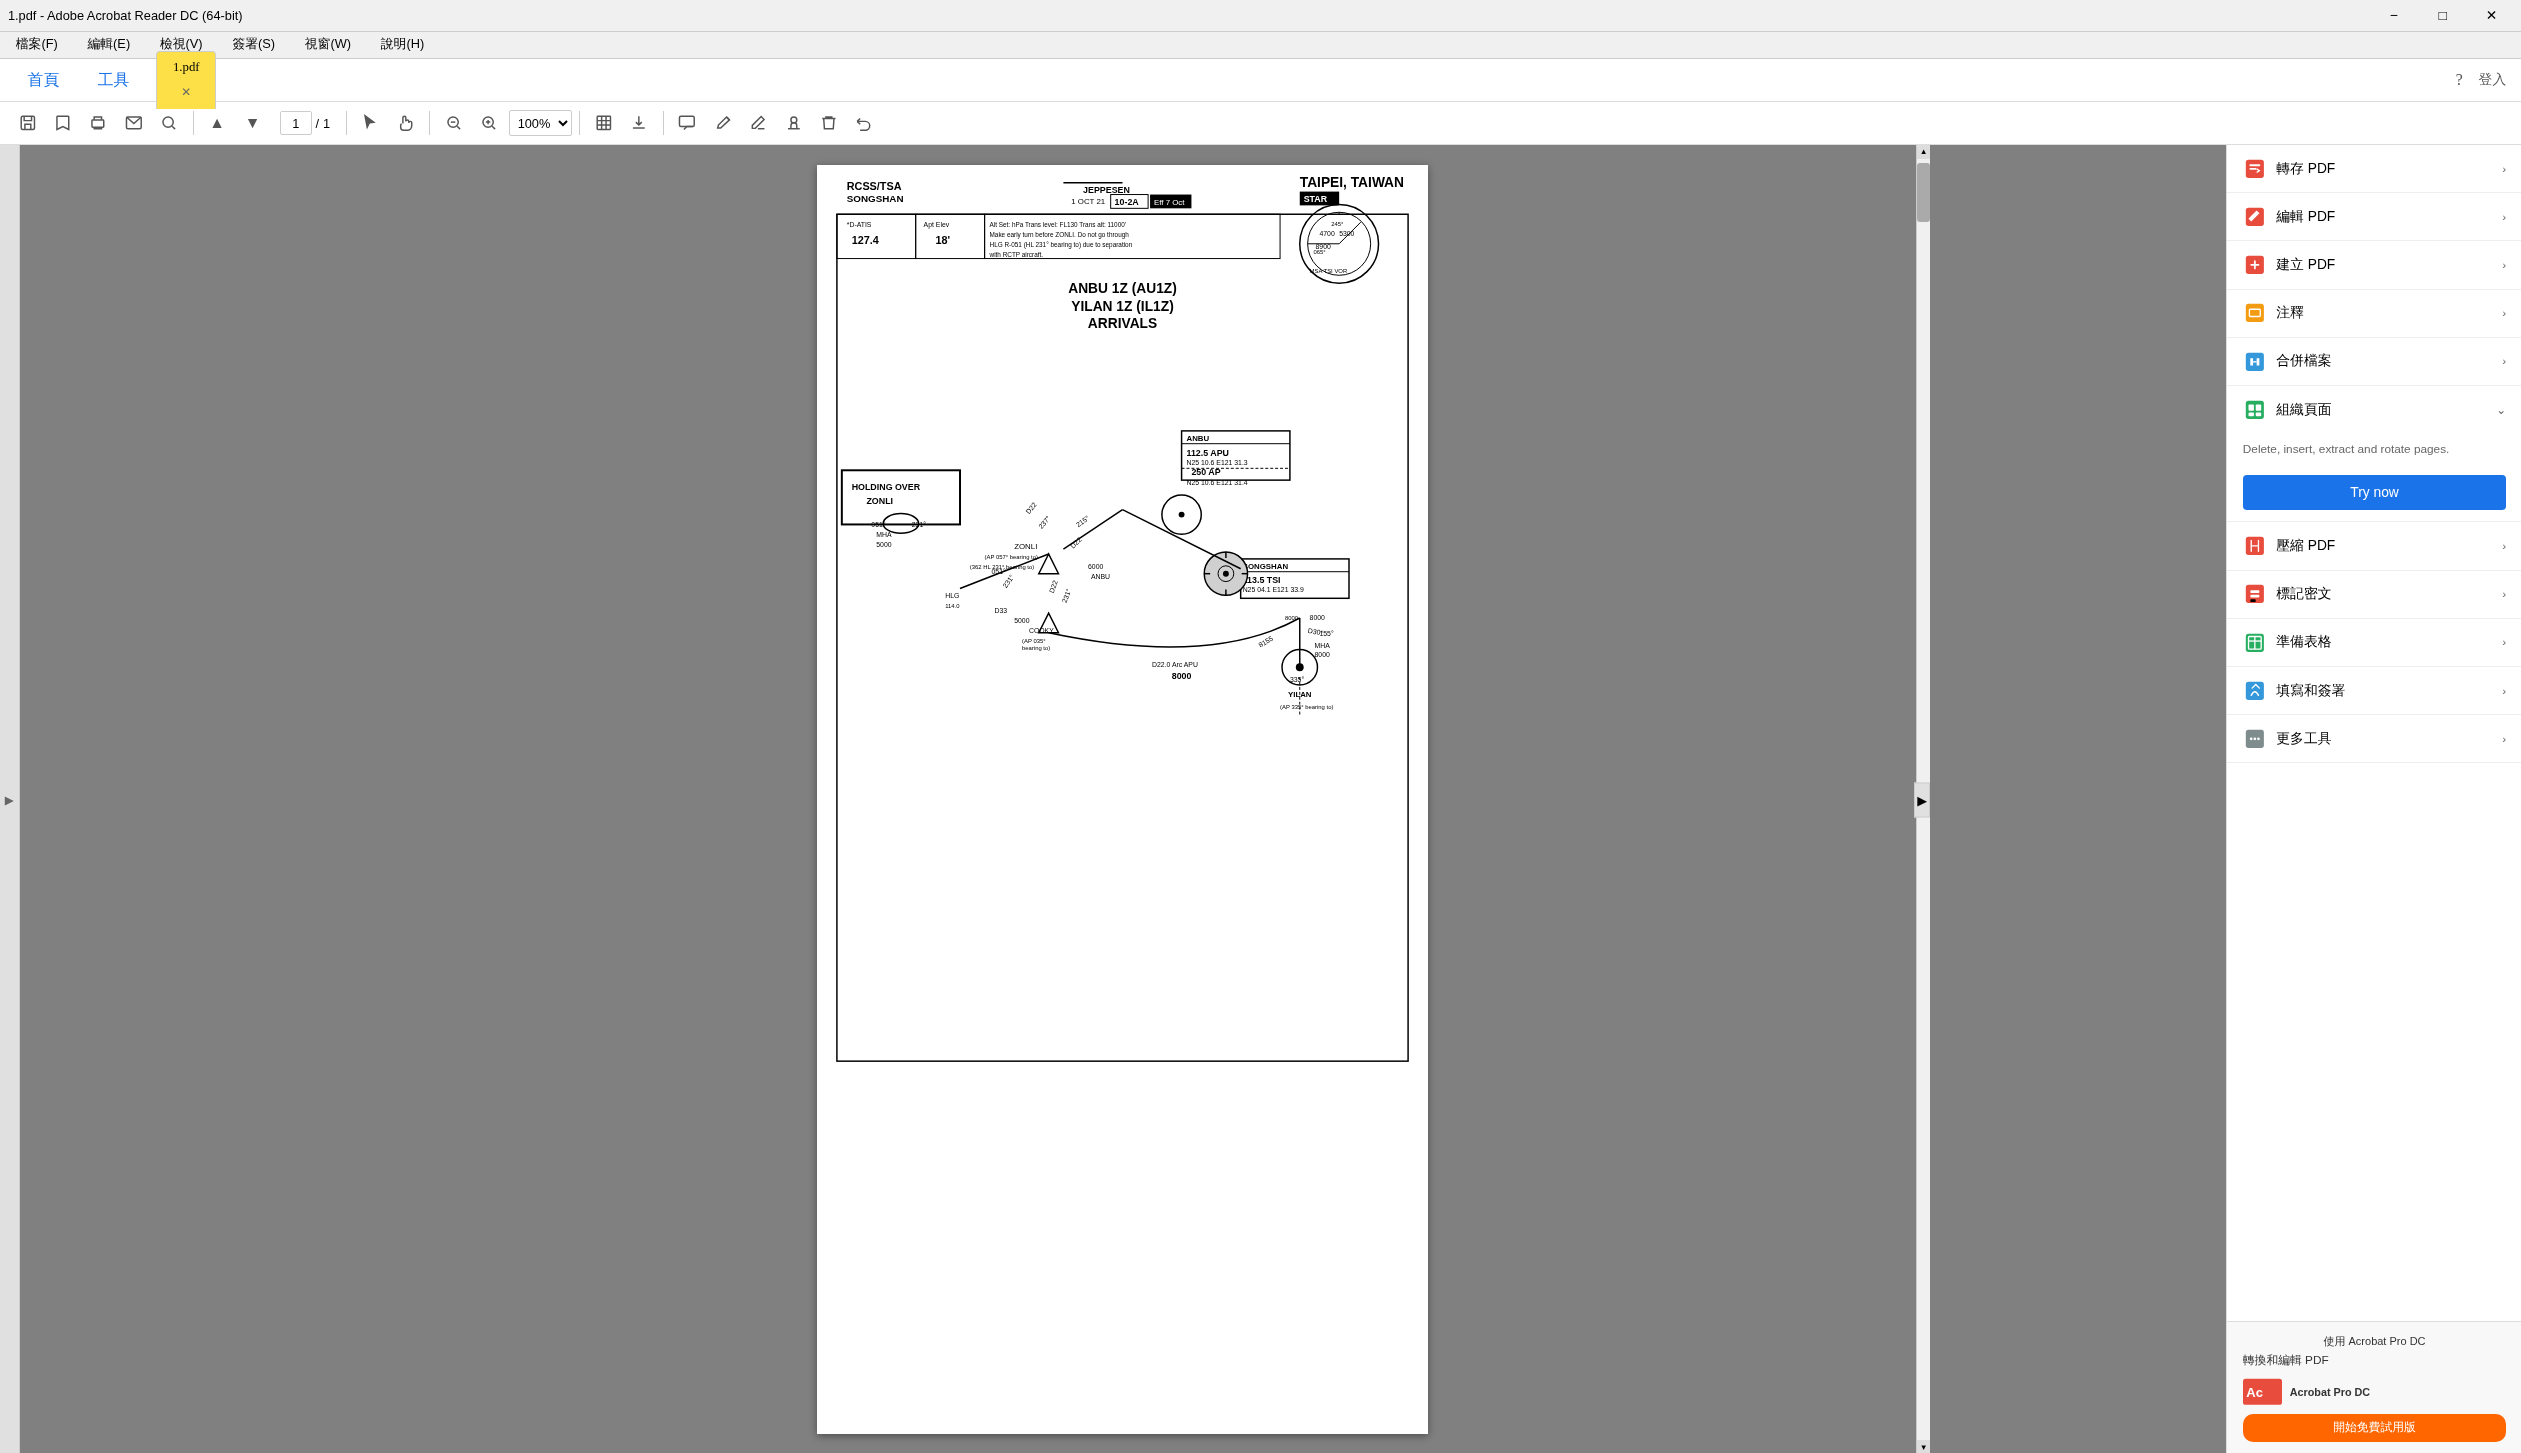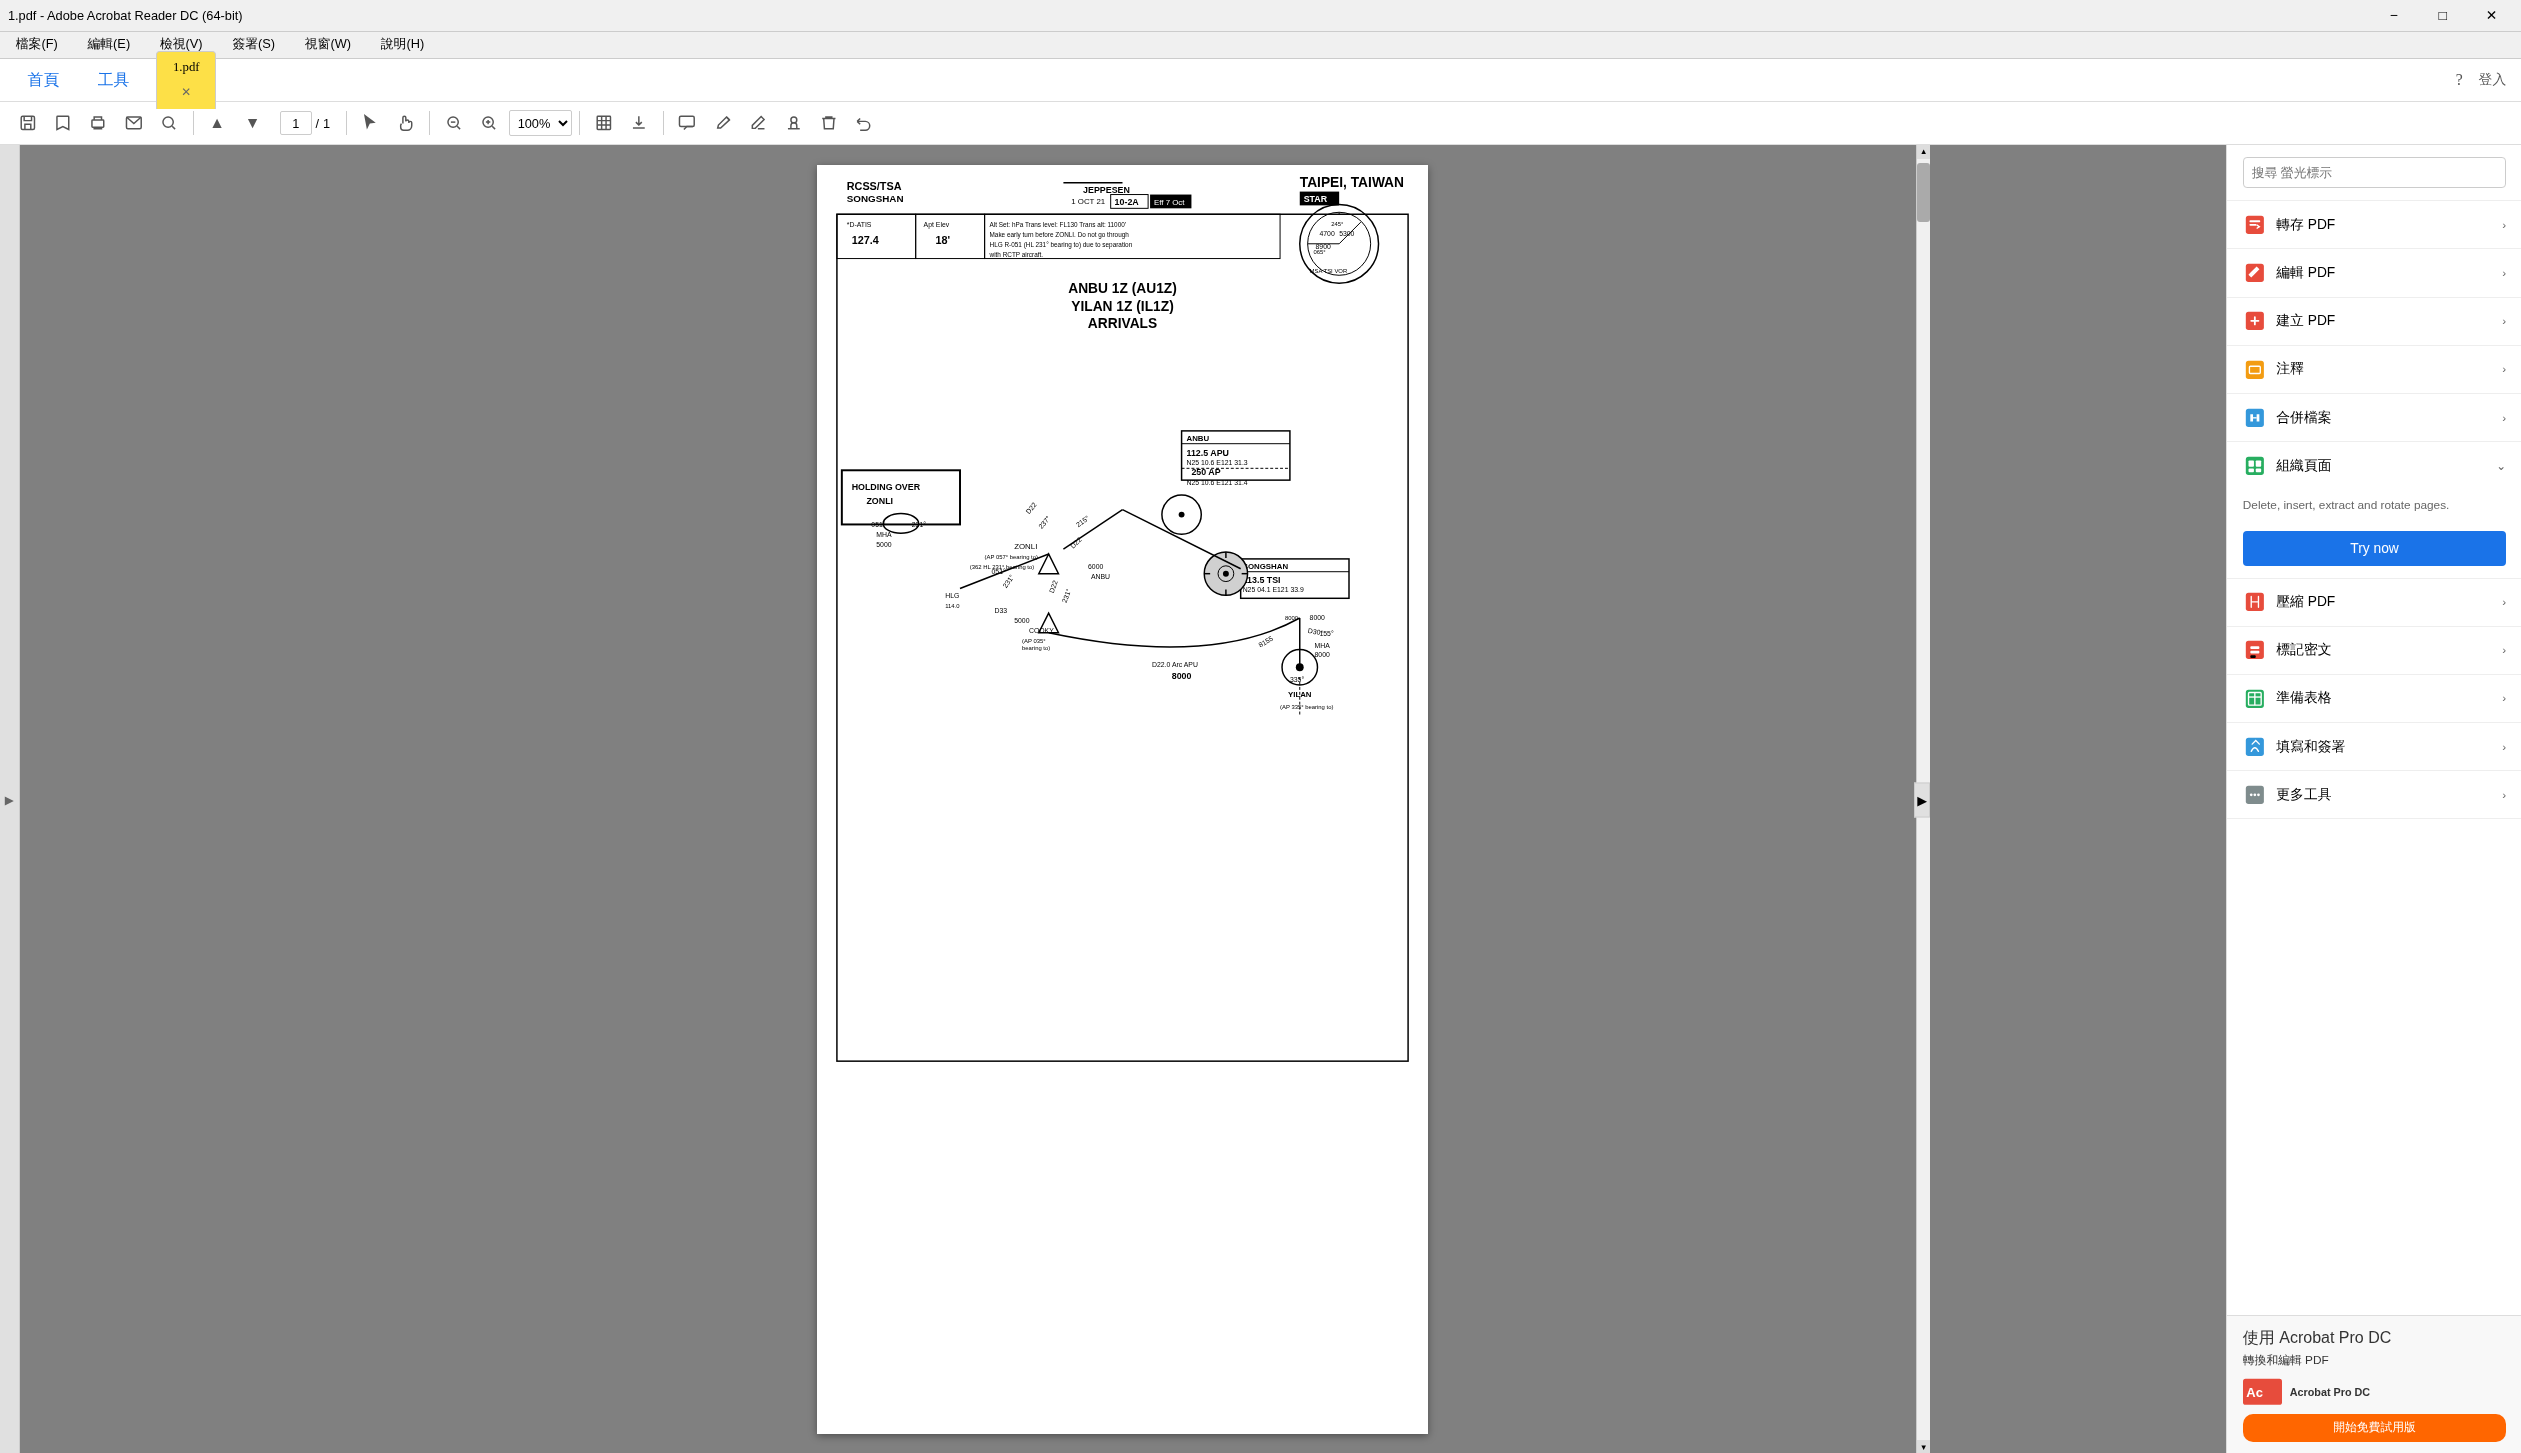--- a/index.html
+++ b/index.html
@@ -535,23 +535,20 @@
       <button style="width:100%;height:13.8px;border:none;background:#ddd;font-size:7.9px;cursor:pointer;margin-top:auto;">▼</button>
     </div>
 
     <div class="right-arrow" style="position:absolute;right:296px;top:50%;transform:translateY(-50%);width:15.8px;height:35px;background:#e0e0e0;border:1px solid #ccc;display:flex;align-items:center;justify-content:center;cursor:pointer;z-index:10;">
       <span>▶</span>
     </div>
   </div>
 
   <div class="right-panel">
 
-    <div class="right-panel-header">
-      <input class="search-box" type="text" placeholder="搜尋 螢光標示" style="">
-    </div>
 
     <div class="right-panel-section">
       <div class="section-header">
         <div class="section-title">
           <span class="section-icon">
             <svg width="21.7" height="21.7" viewBox="0 0 24 24" fill="none">
                 <rect x="2" y="2" width="20" height="20" rx="3" fill="#e74c3c"></rect>
                 <path d="M7 8h10M7 12h6" stroke="#fff" stroke-width="2" stroke-linecap="round"></path>
                 <path d="M14 16l3-2-3-2" stroke="#fff" stroke-width="1.5"></path>
               </svg>
@@ -722,21 +719,21 @@
                 <circle cx="16" cy="12" r="1.5" fill="#fff"></circle>
               </svg>
           </span>
           <span>更多工具</span>
         </div>
         <span class="section-chevron">›</span>
       </div>
     </div>
 
     <div style="margin-top:auto; padding:11.8px 15.8px; background:#f8f8f8; border-top:1px solid #ddd;">
-      <div style="font-size:16px;color:#333;margin-bottom:3.9px;">使用 Acrobat Pro DC</div>
+      <div style="font-size:11px;color:#333;margin-bottom:3.9px;text-align:center;">使用 Acrobat Pro DC</div>
       <div style="font-size:11.8px;color:#333;margin-bottom:7.9px;">轉換和編輯 PDF</div>
       <div style="display:flex;align-items:center;gap:7.9px;">
         <svg width="39" height="29.6" viewBox="0 0 60 40" style="font-size:13px">
           <rect width="60" height="40" rx="4" fill="#e74c3c"></rect>
           <text x="5" y="28" font-family="Arial" font-size="20" font-weight="bold" fill="#fff">Ac</text>
         </svg>
         <div>
           <div style="font-size:10.8px;font-weight:bold;color:#333;">Acrobat Pro DC</div>
         </div>
       </div>

